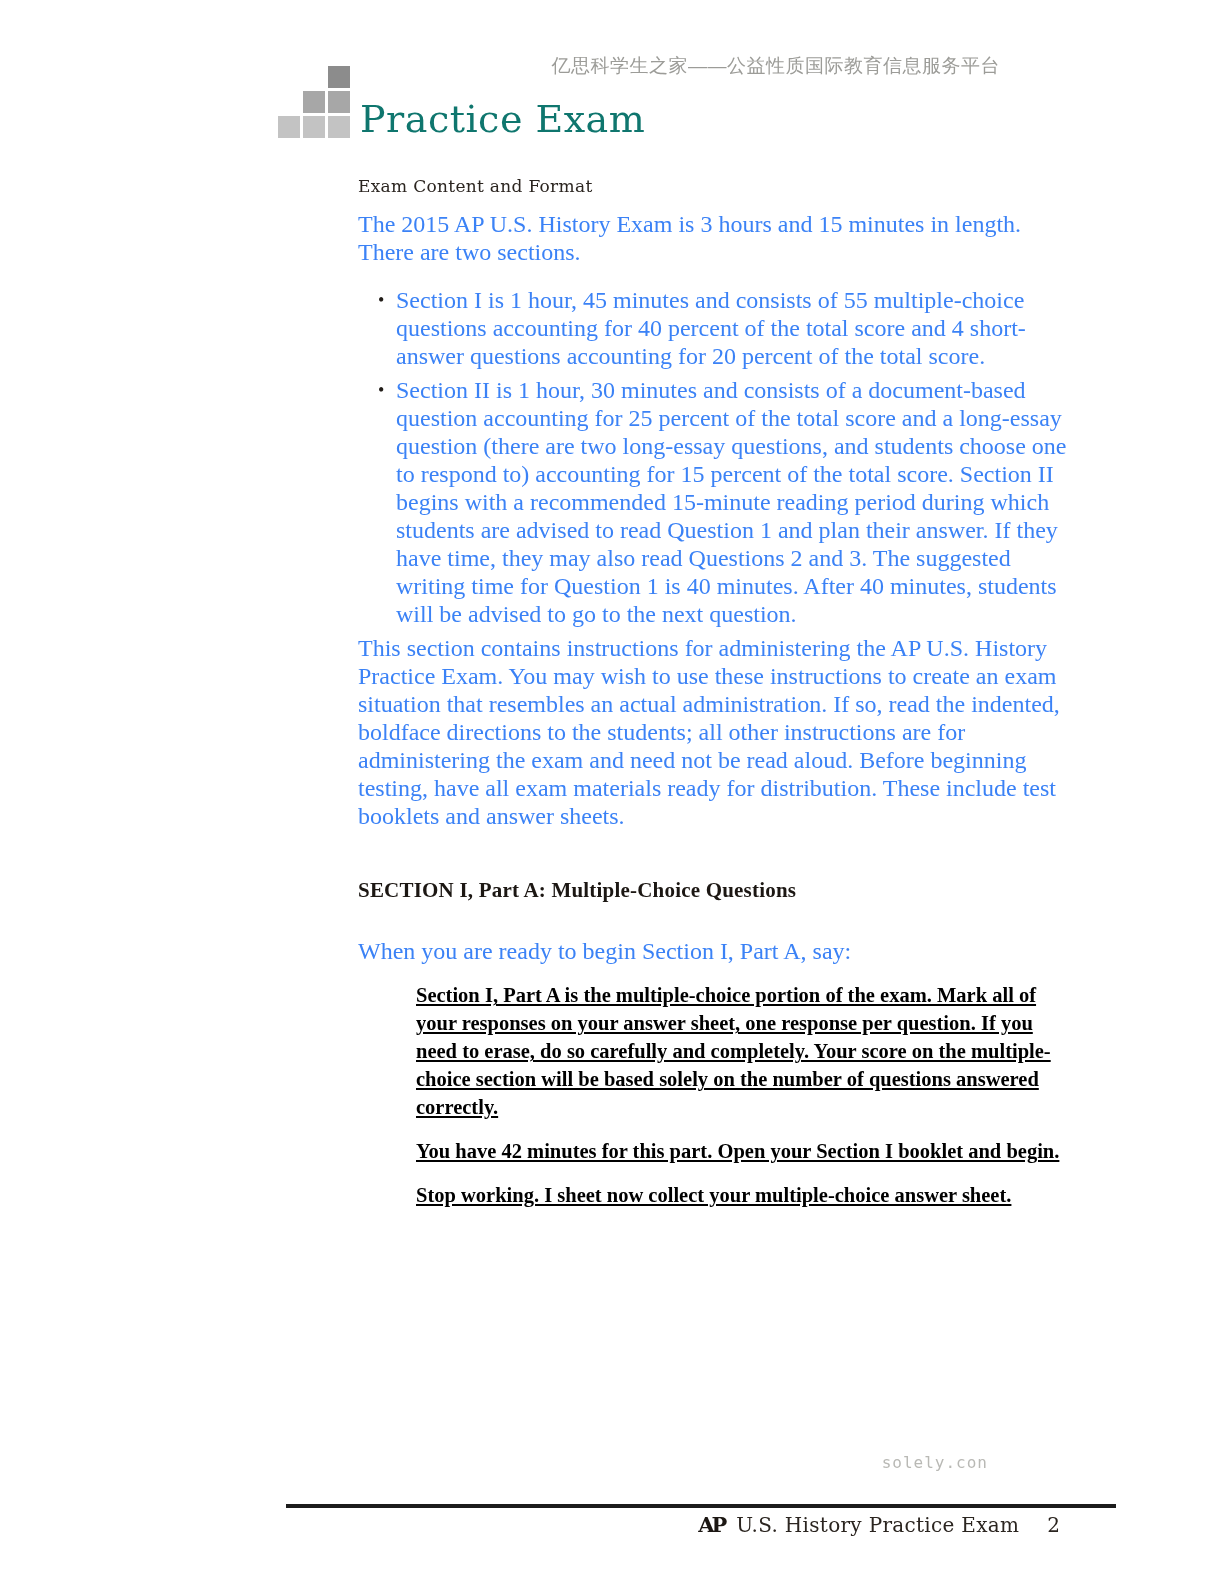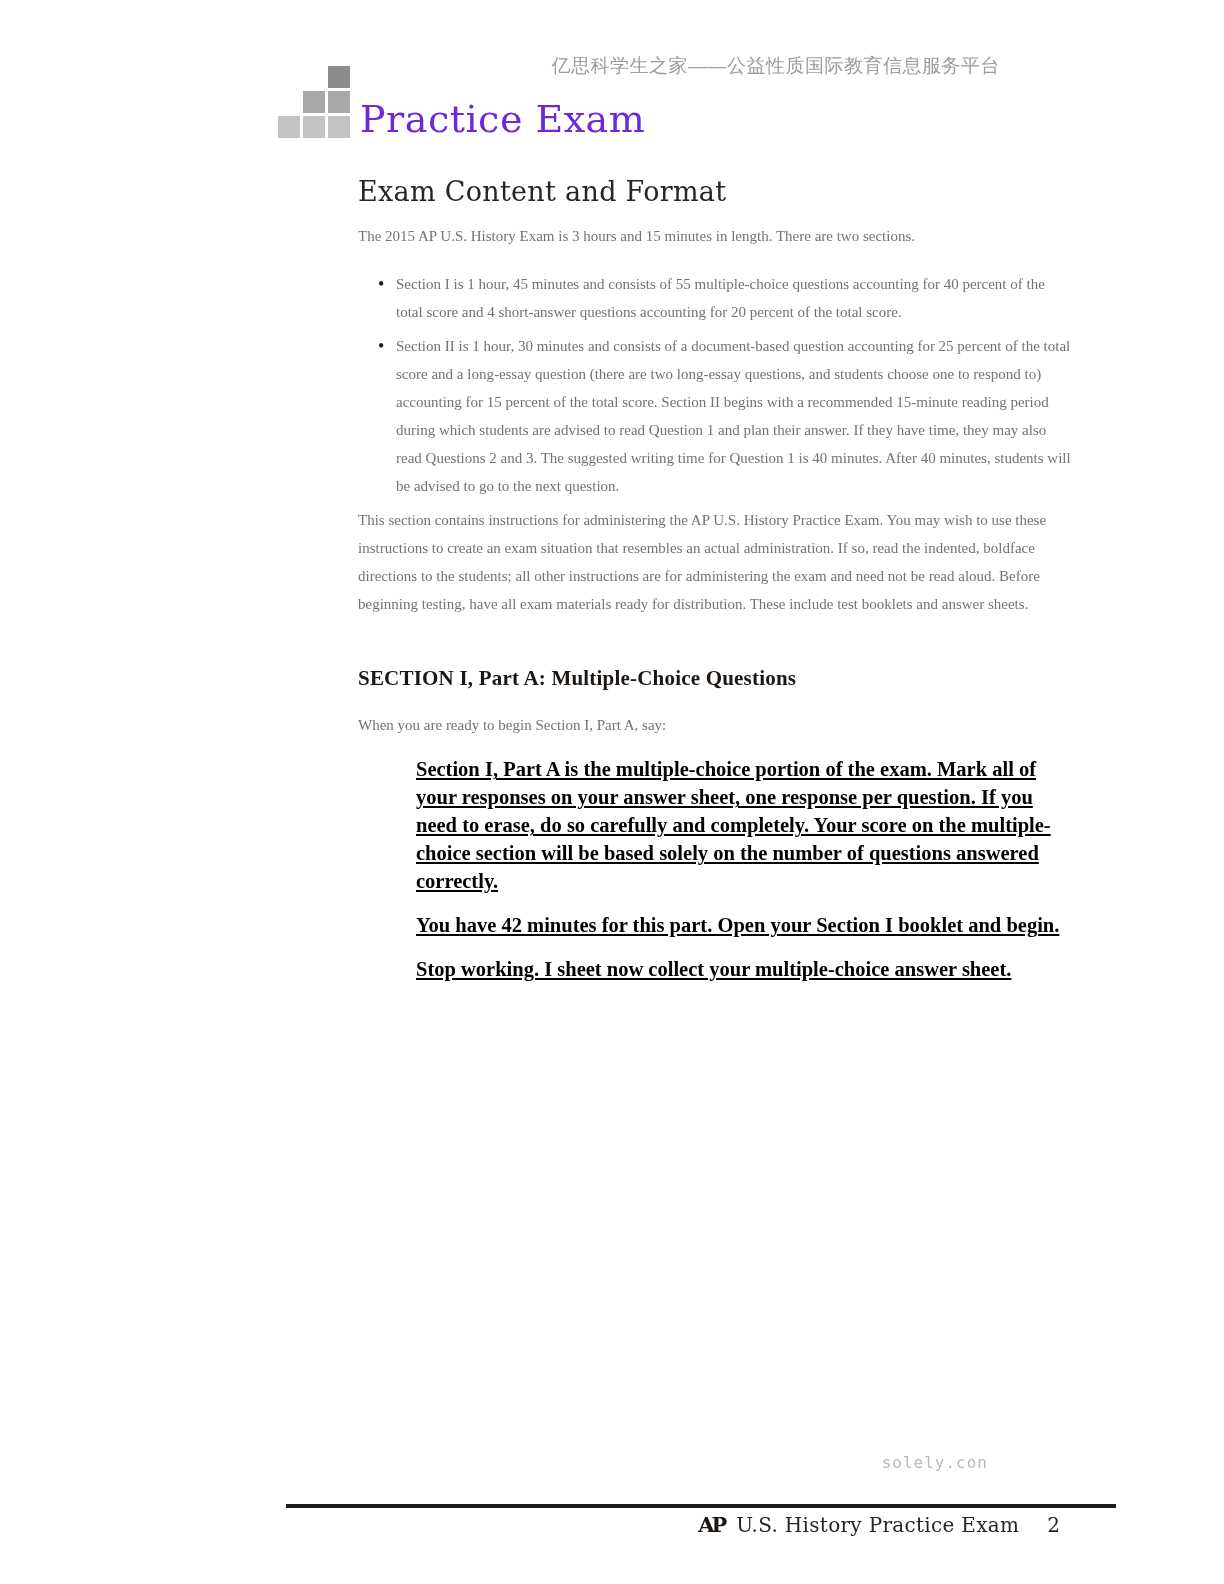--- a/index.html
+++ b/index.html
@@ -46,45 +46,45 @@
   .cell { width: 22px; height: 22px; }
   .cell.empty { background: transparent; }
   .cell.dark  { background: #8c8c8c; }
   .cell.mid   { background: #a7a7a7; }
   .cell.light { background: #c3c3c3; }
   .doc-title {
     font-family: "DejaVu Serif", serif;
     font-weight: 400;
     font-size: 38px;
     line-height: 1.05;
-    color: #6d28d9;
+    color: #0f766e;
     letter-spacing: 0.5px;
     white-space: nowrap;
   }
 
   
   .content {
     position: absolute;
     left: 250px;
     top: 176px;
     width: 716px;
   }
   .section-heading {
     font-family: "DejaVu Serif", serif;
     font-weight: 400;
-    font-size: 27px;
+    font-size: 17px;
     line-height: 1.2;
     color: #2b2520;
     letter-spacing: 0.3px;
     margin-bottom: 14px;
   }
   .body-text {
-    font-size: 15px;
+    font-size: 24px;
     line-height: 28px;
-    color: #737373;
+    color: #3b82f6;
   }
   .intro { margin-bottom: 20px; }
   .bullets { margin-bottom: 4px; }
   .bullet {
     display: flex;
     padding-left: 20px;
     margin-bottom: 6px;
   }
   .bullet-marker {
     width: 18px;
@@ -97,21 +97,21 @@
   .heading-2 { margin-top: 26px; margin-bottom: 16px; }
   .para2 { margin-bottom: 0; }
 
   .sub-heading {
     margin-top: 48px;
     font-size: 21px;
     font-weight: 700;
     color: #1c1713;
     letter-spacing: 0.2px;
   }
-  .lead-line { margin-top: 20px; }
+  .lead-line { margin-top: 34px; }
 
   .directions {
     margin-top: 16px;
     margin-left: 58px;
     width: 650px;
     font-weight: 700;
     font-size: 20.5px;
     line-height: 28px;
     color: #000000;
     text-decoration: underline;

